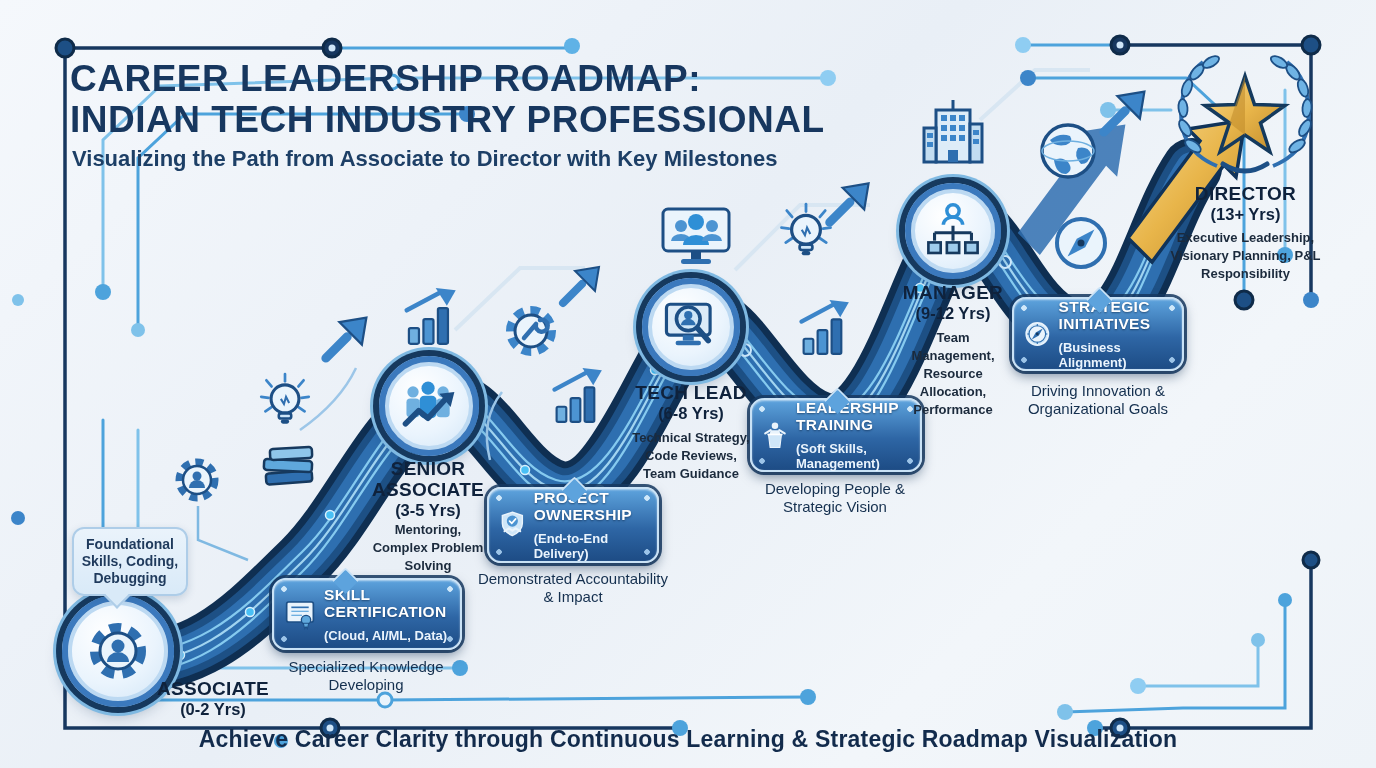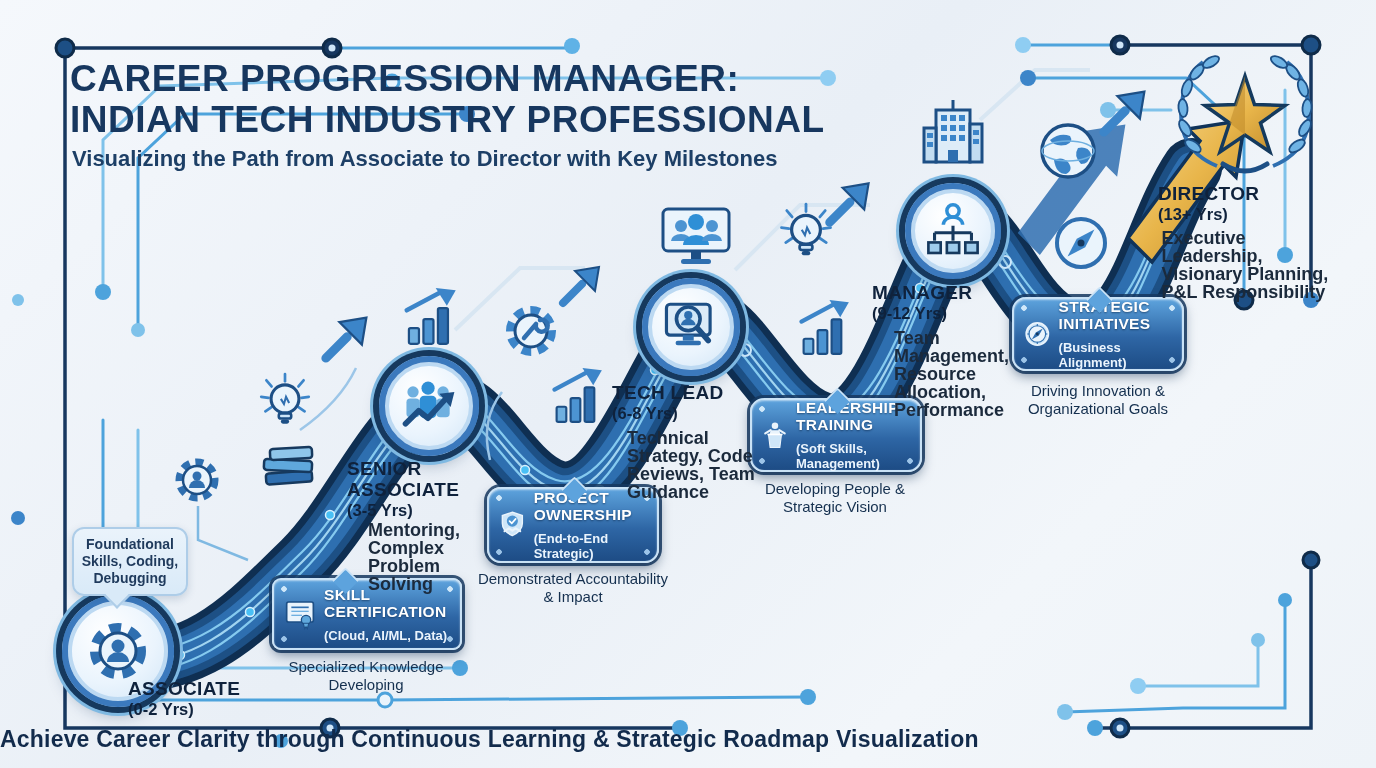--- a/index.html
+++ b/index.html
@@ -12,24 +12,24 @@
          font-size:37px;line-height:41px;letter-spacing:.5px;}
   #subtitle{left:72px;top:146px;z-index:6;color:#1d3f66;font-weight:600;font-size:22px;}
   
   #scene{left:0;top:0;z-index:1;}
   
   .stage-circle{border-radius:50%;background:radial-gradient(circle at 38% 32%,#ffffff 0%,#eaf4fd 55%,#cfe4f6 100%);
       border:6px solid #3b79bd;z-index:4;
       box-shadow:0 0 0 6px #16395e,0 0 0 9px #7fb9e2,0 8px 16px rgba(16,48,88,.35),inset 0 0 0 4px #bcd9f2;
       display:flex;align-items:center;justify-content:center;}
   
-  .stage-label{z-index:5;color:#0f223c;}
+  .stage-label{z-index:5;text-align:center;color:#0f223c;}
   .stage-name{font-size:19px;font-weight:800;line-height:21px;letter-spacing:.3px;}
   .stage-years{font-size:16.5px;font-weight:800;line-height:20px;}
-  .stage-desc{font-size:18px;font-weight:600;line-height:18px;margin-top:5px;color:#1b2a3c;}
+  .stage-desc{font-size:13px;font-weight:600;line-height:18px;margin-top:5px;color:#1b2a3c;}
   
   .badge{z-index:3;border-radius:14px;display:flex;align-items:center;gap:8px;padding:8px 10px;box-sizing:border-box;
      background:
        radial-gradient(circle 3px at 10px 9px,#cfe8fa 0 2.5px,transparent 3px),
        radial-gradient(circle 3px at calc(100% - 10px) 9px,#cfe8fa 0 2.5px,transparent 3px),
        radial-gradient(circle 3px at 10px calc(100% - 9px),#9cc4e8 0 2.5px,transparent 3px),
        radial-gradient(circle 3px at calc(100% - 10px) calc(100% - 9px),#9cc4e8 0 2.5px,transparent 3px),
        linear-gradient(180deg,#5da3dd 0%,#2e66a5 55%,#1d4c85 100%);
      border:2px solid #c9e2f6;
      box-shadow:0 5px 12px rgba(14,44,80,.5),0 0 0 3px rgba(23,58,98,.85),inset 0 1px 2px rgba(255,255,255,.55);}
@@ -40,21 +40,21 @@
   .badge-sub{font-size:13px;font-weight:600;line-height:15px;color:#eaf4fd;margin-top:8px;}
   .badge-caption{z-index:3;text-align:center;color:#15304f;font-size:15px;font-weight:400;line-height:18px;}
   
   #bubble{left:72px;top:527px;width:100px;z-index:6;background:linear-gradient(180deg,#eaf3fb,#d9eaf8);
      border:2px solid #aecde8;border-radius:12px;padding:7px 6px;text-align:center;
      color:#1f3a5c;font-size:14px;font-weight:700;line-height:17px;
      box-shadow:0 3px 8px rgba(30,60,100,.18);}
   #bubble:after{content:"";position:absolute;left:34px;bottom:-11px;width:16px;height:16px;
      background:#d9eaf8;border-right:2px solid #aecde8;border-bottom:2px solid #aecde8;transform:rotate(45deg);}
   
-  #tagline{left:0;top:726px;width:1376px;z-index:6;text-align:left;color:#122b4c;
+  #tagline{left:0;top:726px;width:1376px;z-index:6;text-align:center;color:#122b4c;
      font-size:23px;font-weight:800;letter-spacing:.2px;}
 </style>
 </head>
 <body>
 
 <svg id="scene" class="abs" width="1376" height="768" viewBox="0 0 1376 768">
   <defs>
     <path id="band" d="M 108 662 C 200 672 250 612 302 562 C 348 518 382 432 427 406 C 478 377 505 475 556 490 C 612 506 652 372 690 328 C 728 285 765 405 822 422 C 882 440 918 272 952 232 C 988 190 1012 312 1072 330 C 1135 348 1150 230 1192 168" fill="none"></path>
     <linearGradient id="goldgrad" x1="0" y1="0" x2="1" y2="1">
       <stop offset="0" stop-color="#f7d98f"></stop>
@@ -297,21 +297,21 @@
       <ellipse rx="9" ry="4.5" transform="translate(48,-46) rotate(-130)"></ellipse>
       <ellipse rx="9" ry="4.5" transform="translate(34,-56) rotate(-150)"></ellipse>
     </g>
     <path d="M-22 46 q22 14 44 0" fill="none" stroke="#1d4f85" stroke-width="5" stroke-linecap="round"></path>
     <polygon points="0,-42 9.5,-13.5 40,-12.5 15.5,5 25,34 0,17 -25,34 -15.5,5 -40,-12.5 -9.5,-13.5" fill="url(#goldgrad)" stroke="#143a5e" stroke-width="3.5"></polygon>
     <polygon points="0,-42 0,17 -15.5,5 -9.5,-13.5" fill="#c08a2a" opacity="0.55"></polygon>
   </g>
 </svg>
 
 <div id="title" class="abs">
-  <div>CAREER PROGRESSION MANAGER:</div>
+  <div>CAREER LEADERSHIP ROADMAP:</div>
   <div>INDIAN TECH INDUSTRY PROFESSIONAL</div>
 </div>
 <div id="subtitle" class="abs">Visualizing the Path from Associate to Director with Key Milestones</div>
 
 <div class="abs stage-circle" style="left:62px;top:595px;width:100px;height:100px;">
   <svg width="66" height="66" viewBox="0 0 66 66">
     <circle cx="33" cy="33" r="22" fill="none" stroke="#2f6fb0" stroke-width="12" stroke-dasharray="11 8"></circle>
     <circle cx="33" cy="33" r="18" fill="#eaf4fc" stroke="#1d4f85" stroke-width="3"></circle>
     <circle cx="33" cy="28" r="6.5" fill="#2f6fb0"></circle>
     <path d="M22 44 a11 10 0 0 1 22 0 Z" fill="#2f6fb0"></path>
@@ -384,21 +384,21 @@
   <div class="stage-years">(9-12 Yrs)</div>
   <div class="stage-desc" style="width:118px;margin:6px auto 0;">Team Management, Resource Allocation, Performance</div>
 </div>
 
 <div class="abs stage-label" style="left:1158px;top:183px;width:175px;">
   <div class="stage-name">DIRECTOR</div>
   <div class="stage-years">(13+ Yrs)</div>
   <div class="stage-desc" style="width:168px;margin:5px auto 0;">Executive Leadership, Visionary Planning, P&amp;L Responsibility</div>
 </div>
 
-<div class="abs badge" style="left:272px;top:578px;width:190px;height:72px;border-radius:9px;">
+<div class="abs badge" style="left:272px;top:578px;width:190px;height:72px;">
   <span class="badge-tip" style="left:62px;"></span>
   <svg width="44" height="44" viewBox="0 0 48 48">
     <rect x="4" y="6" width="40" height="30" rx="3" fill="#eaf4fc" stroke="#1d4f85" stroke-width="2.5"></rect>
     <line x1="11" y1="14" x2="37" y2="14" stroke="#2f6fb0" stroke-width="2.5"></line>
     <line x1="11" y1="20" x2="37" y2="20" stroke="#6fb0e0" stroke-width="2"></line>
     <line x1="11" y1="26" x2="27" y2="26" stroke="#6fb0e0" stroke-width="2"></line>
     <circle cx="33" cy="33" r="7" fill="#5fa8dc" stroke="#1d4f85" stroke-width="2"></circle>
     <polygon points="29,38 31,46 33,43 35,46 37,38" fill="#5fa8dc" stroke="#1d4f85" stroke-width="1.5"></polygon>
   </svg>
   <div class="badge-text">
@@ -411,21 +411,21 @@
 <div class="abs badge" style="left:487px;top:487px;width:172px;height:76px;">
   <span class="badge-tip" style="left:76px;"></span>
   <svg width="42" height="44" viewBox="0 0 48 50">
     <path d="M24 2 L42 8 V22 q0 14 -18 22 q-18 -8 -18 -22 V8 Z" fill="#cfe6f8" stroke="#eaf4fc" stroke-width="2.5"></path>
     <circle cx="24" cy="18" r="10" fill="#4c94d2"></circle>
     <path d="M19 18 l4 4 l7 -8" fill="none" stroke="#ffffff" stroke-width="3" stroke-linecap="round"></path>
     <path d="M10 36 l8 -5 l6 4 l6 -4 l8 5" fill="none" stroke="#eaf4fc" stroke-width="4" stroke-linecap="round" stroke-linejoin="round"></path>
   </svg>
   <div class="badge-text">
     <div class="badge-title">PROJECT OWNERSHIP</div>
-    <div class="badge-sub">(End-to-End Strategic)</div>
+    <div class="badge-sub">(End-to-End Delivery)</div>
   </div>
 </div>
 <div class="abs badge-caption" style="left:473px;top:570px;width:200px;">Demonstrated Accountability &amp; Impact</div>
 
 <div class="abs badge" style="left:750px;top:398px;width:172px;height:74px;">
   <span class="badge-tip" style="left:76px;"></span>
   <svg width="42" height="44" viewBox="0 0 48 50">
     <circle cx="24" cy="8" r="6" fill="#eaf4fc"></circle>
     <path d="M6 22 l10 -6 M42 22 l-10 -6" stroke="#eaf4fc" stroke-width="4" stroke-linecap="round"></path>
     <path d="M16 16 h16 l2 8 h-20 Z" fill="#eaf4fc"></path>

